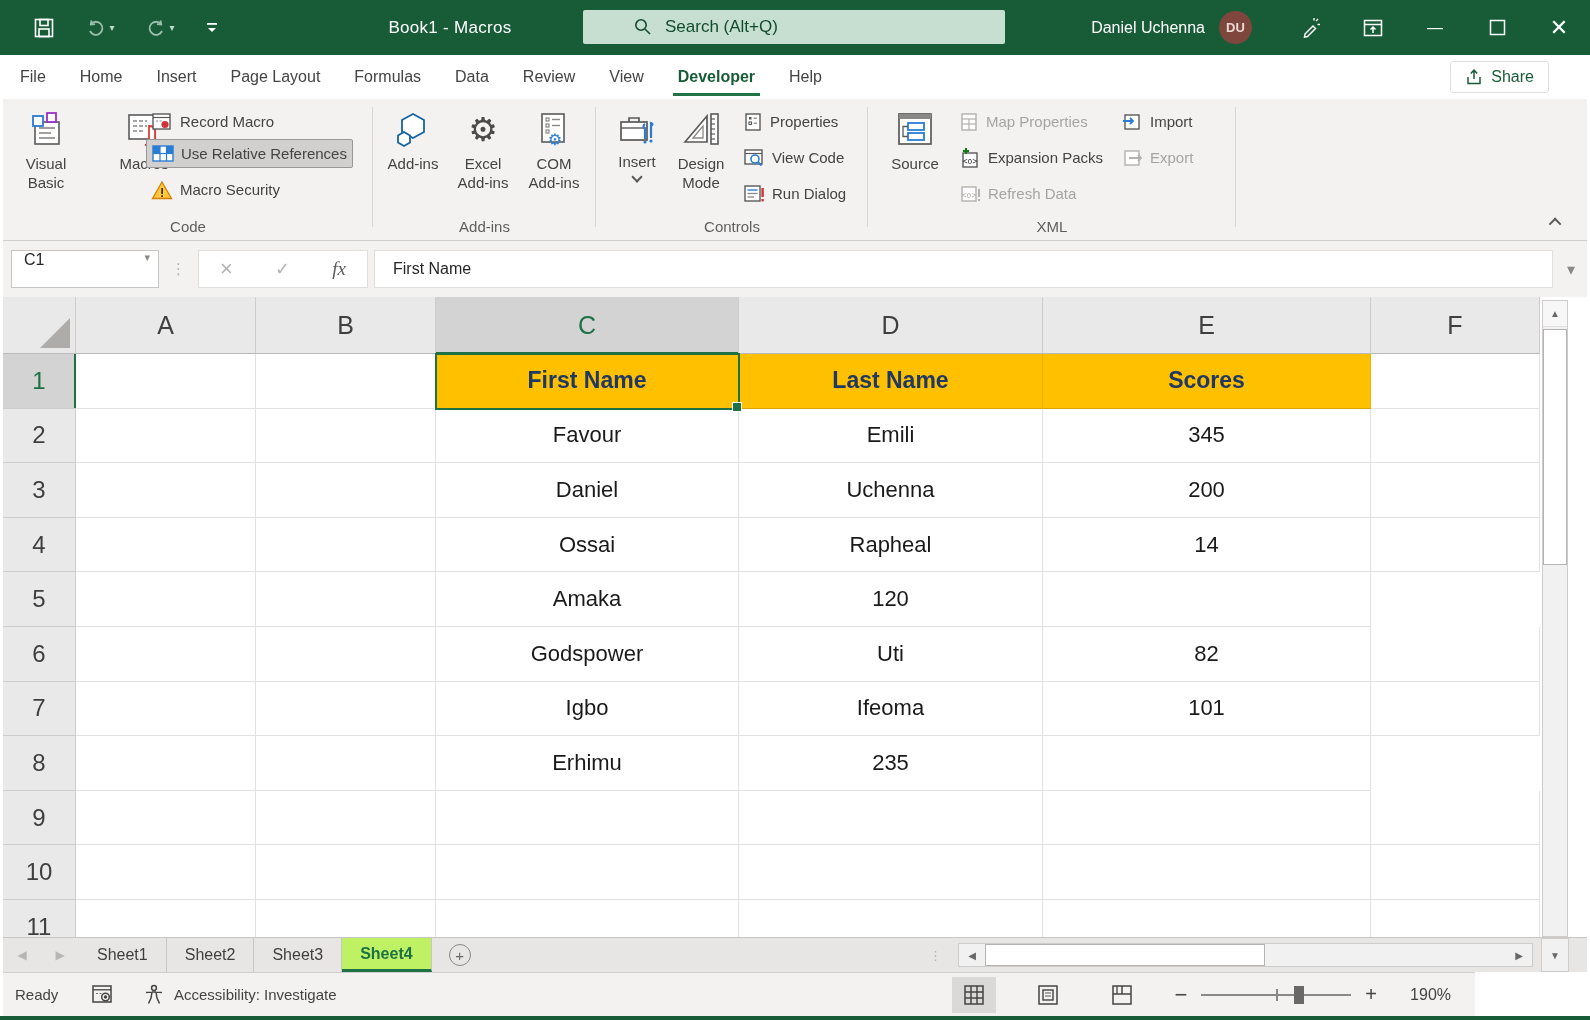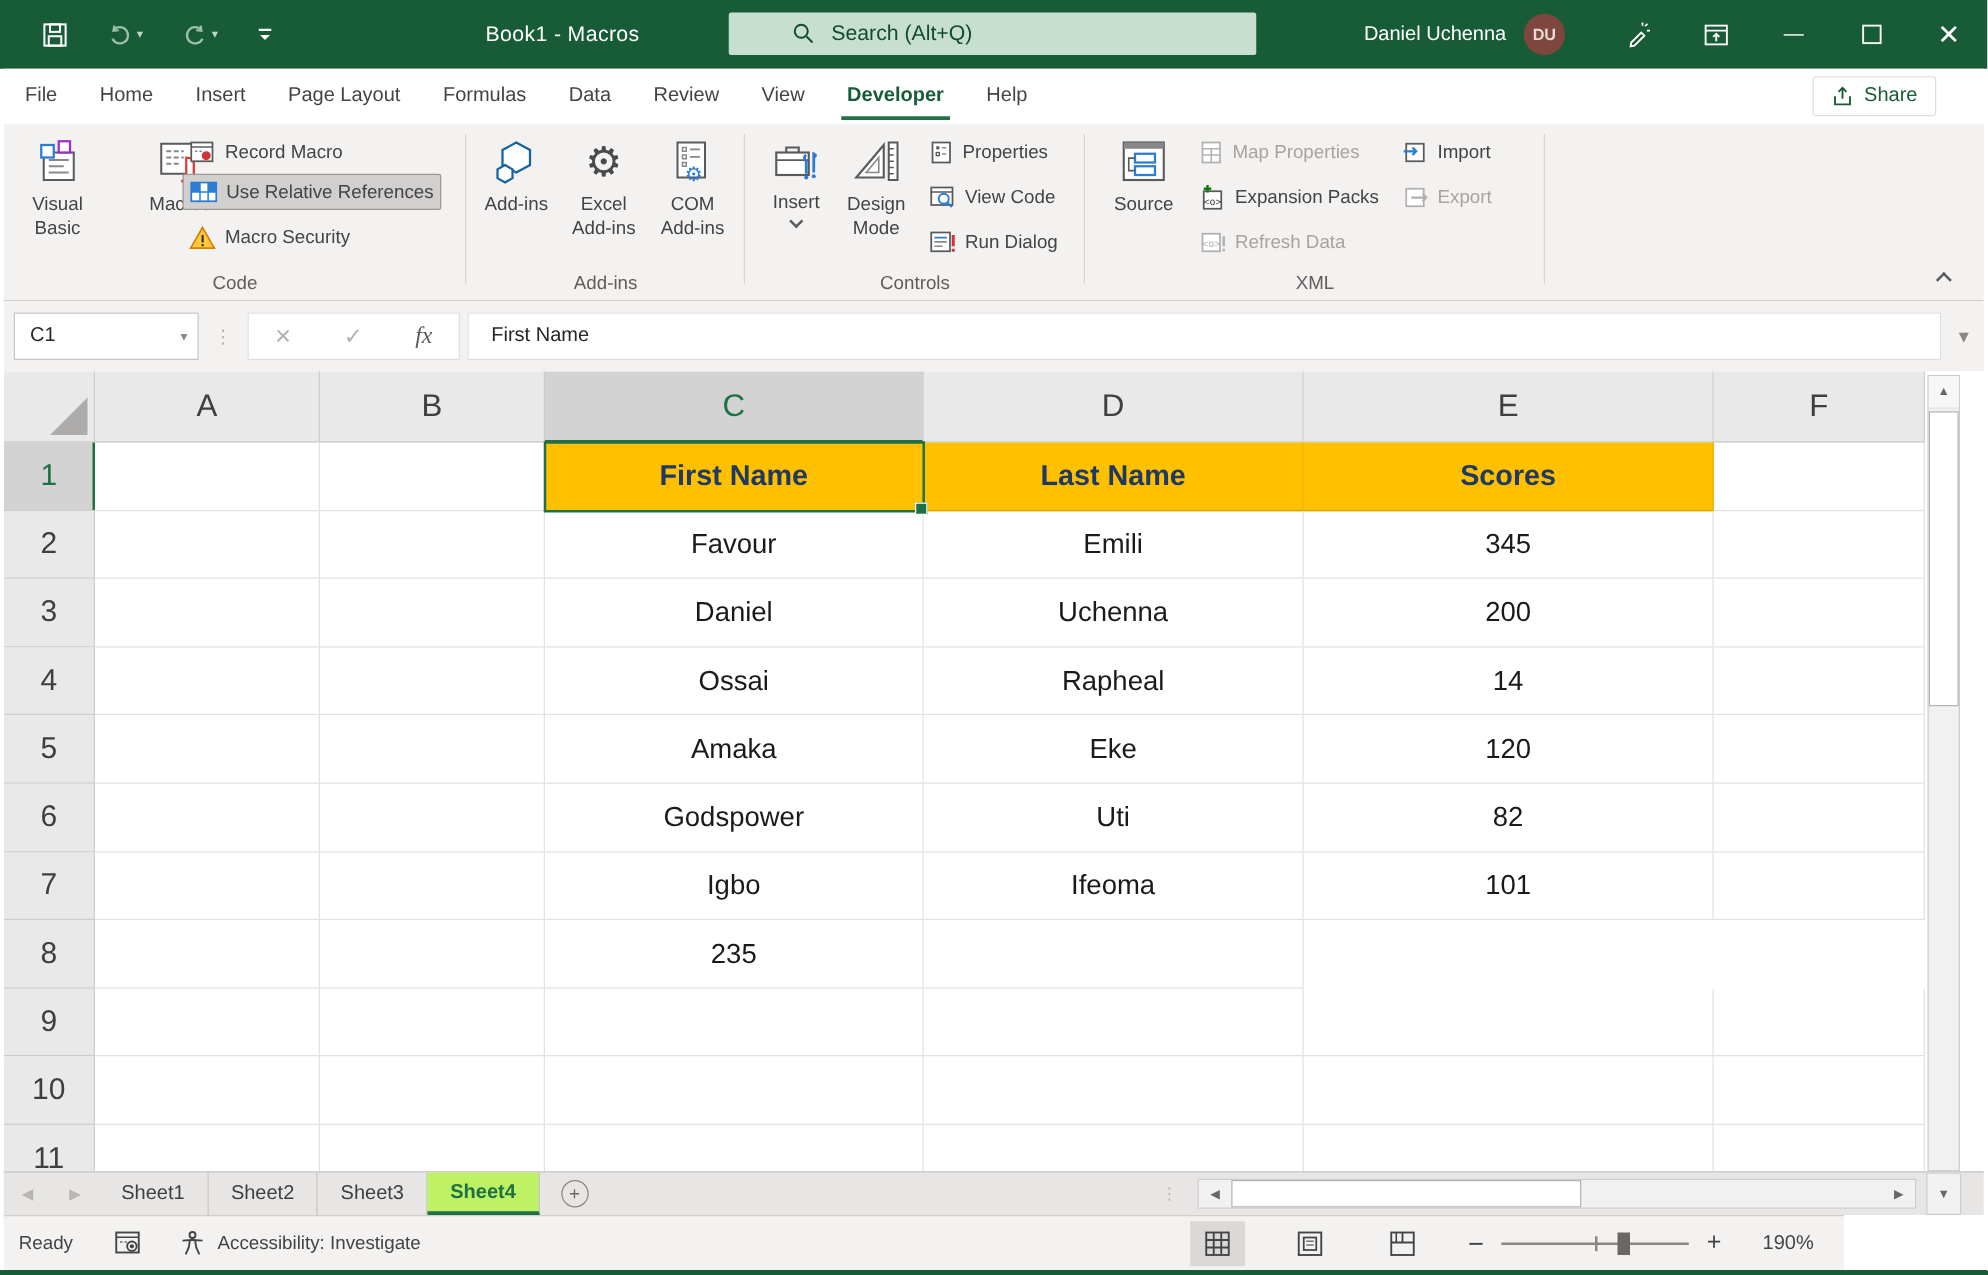--- a/index.html
+++ b/index.html
@@ -44,21 +44,21 @@
   .bigbtn { position:absolute; top:5px; width:66px; height:110px; display:flex; flex-direction:column; align-items:center; padding-top:8px; gap:6px; font-size:15px; color:#444; text-align:center; line-height:19px; cursor:pointer; border-radius:2px; }
   .smallbtn { position:absolute; display:flex; align-items:center; gap:7px; height:29px; font-size:15px; color:#444; padding:0 5px; cursor:pointer; border-radius:2px; white-space:nowrap; }
   .smallbtn.pressed { background:#D2D0CE; border:1px solid #9A9896; }
   .smallbtn.disabled, .bigbtn.disabled { color:#A6A4A2; cursor:default; }
   #ribbon-collapse { position:absolute; right:18px; bottom:8px; width:26px; height:20px; display:flex; align-items:center; justify-content:center; cursor:pointer; }
   .chev-up { width:9px; height:9px; border-left:2px solid #5A5A5A; border-top:2px solid #5A5A5A; transform:rotate(45deg) translateY(2px); }
   .chev-down-s { width:8px; height:8px; border-left:2px solid #5A5A5A; border-bottom:2px solid #5A5A5A; transform:rotate(-45deg); margin-top:-4px; }
 
   
   #formulabar { position:absolute; left:3px; top:241px; width:1584px; height:56px; background:#F3F2F1; display:flex; align-items:center; }
-  #name-box { position:relative; margin-left:8px; width:148px; height:38px; background:#fff; border:1px solid #C8C6C4; display:flex; align-items:center; padding-left:12px; font-size:16px; color:#262626; cursor:text; }
+  #name-box { position:relative; margin-left:8px; width:148px; height:38px; background:#fff; border:1px solid #C8C6C4; display:flex; align-items:flex-start; padding-left:12px; font-size:16px; color:#262626; cursor:text; }
   #name-box .nb-arrow { position:absolute; right:8px; color:#8A8886; font-size:11px; }
   #fb-dots { color:#B6B4B2; font-size:15px; margin:0 12px; letter-spacing:0; cursor:col-resize; }
   #fb-buttons { width:170px; height:38px; background:#fff; border:1px solid #E1DFDD; display:flex; align-items:center; justify-content:space-around; }
   .fb-btn { color:#B4B2B0; font-size:18px; cursor:pointer; }
   #fx-btn { color:#5A5A5A; font-style:italic; font-family:"Liberation Serif","DejaVu Serif",serif; font-size:19px; }
   #formula-field { flex:1; margin-left:6px; margin-right:34px; height:38px; background:#fff; border:1px solid #E1DFDD; display:flex; align-items:center; padding-left:18px; font-size:16px; color:#262626; cursor:text; }
   #fb-expand { position:absolute; right:12px; color:#8A8886; }
 
   
   #grid { position:absolute; left:3px; top:297px; width:1537px; height:640px; background:#fff; overflow:hidden; }
@@ -470,21 +470,20 @@
         <div class="cell">Ossai</div>
         <div class="cell">Rapheal</div>
         <div class="cell">14</div>
         <div class="cell"></div>
       </div>
       <div class="grow">
         <div class="rh">5</div>
         <div class="cell"></div>
         <div class="cell"></div>
         <div class="cell">Amaka</div>
-        <div class="cell">Eke</div>
         <div class="cell">120</div>
         <div class="cell"></div>
       </div>
       <div class="grow">
         <div class="rh">6</div>
         <div class="cell"></div>
         <div class="cell"></div>
         <div class="cell">Godspower</div>
         <div class="cell">Uti</div>
         <div class="cell">82</div>
@@ -496,20 +495,21 @@
         <div class="cell"></div>
         <div class="cell">Igbo</div>
         <div class="cell">Ifeoma</div>
         <div class="cell">101</div>
         <div class="cell"></div>
       </div>
       <div class="grow">
         <div class="rh">8</div>
         <div class="cell"></div>
         <div class="cell"></div>
+        <div class="cell">Erhimu</div>
         <div class="cell">235</div>
         <div class="cell"></div>
       </div>
       <div class="grow">
         <div class="rh">9</div>
         <div class="cell"></div>
         <div class="cell"></div>
         <div class="cell"></div>
         <div class="cell"></div>
         <div class="cell"></div>

